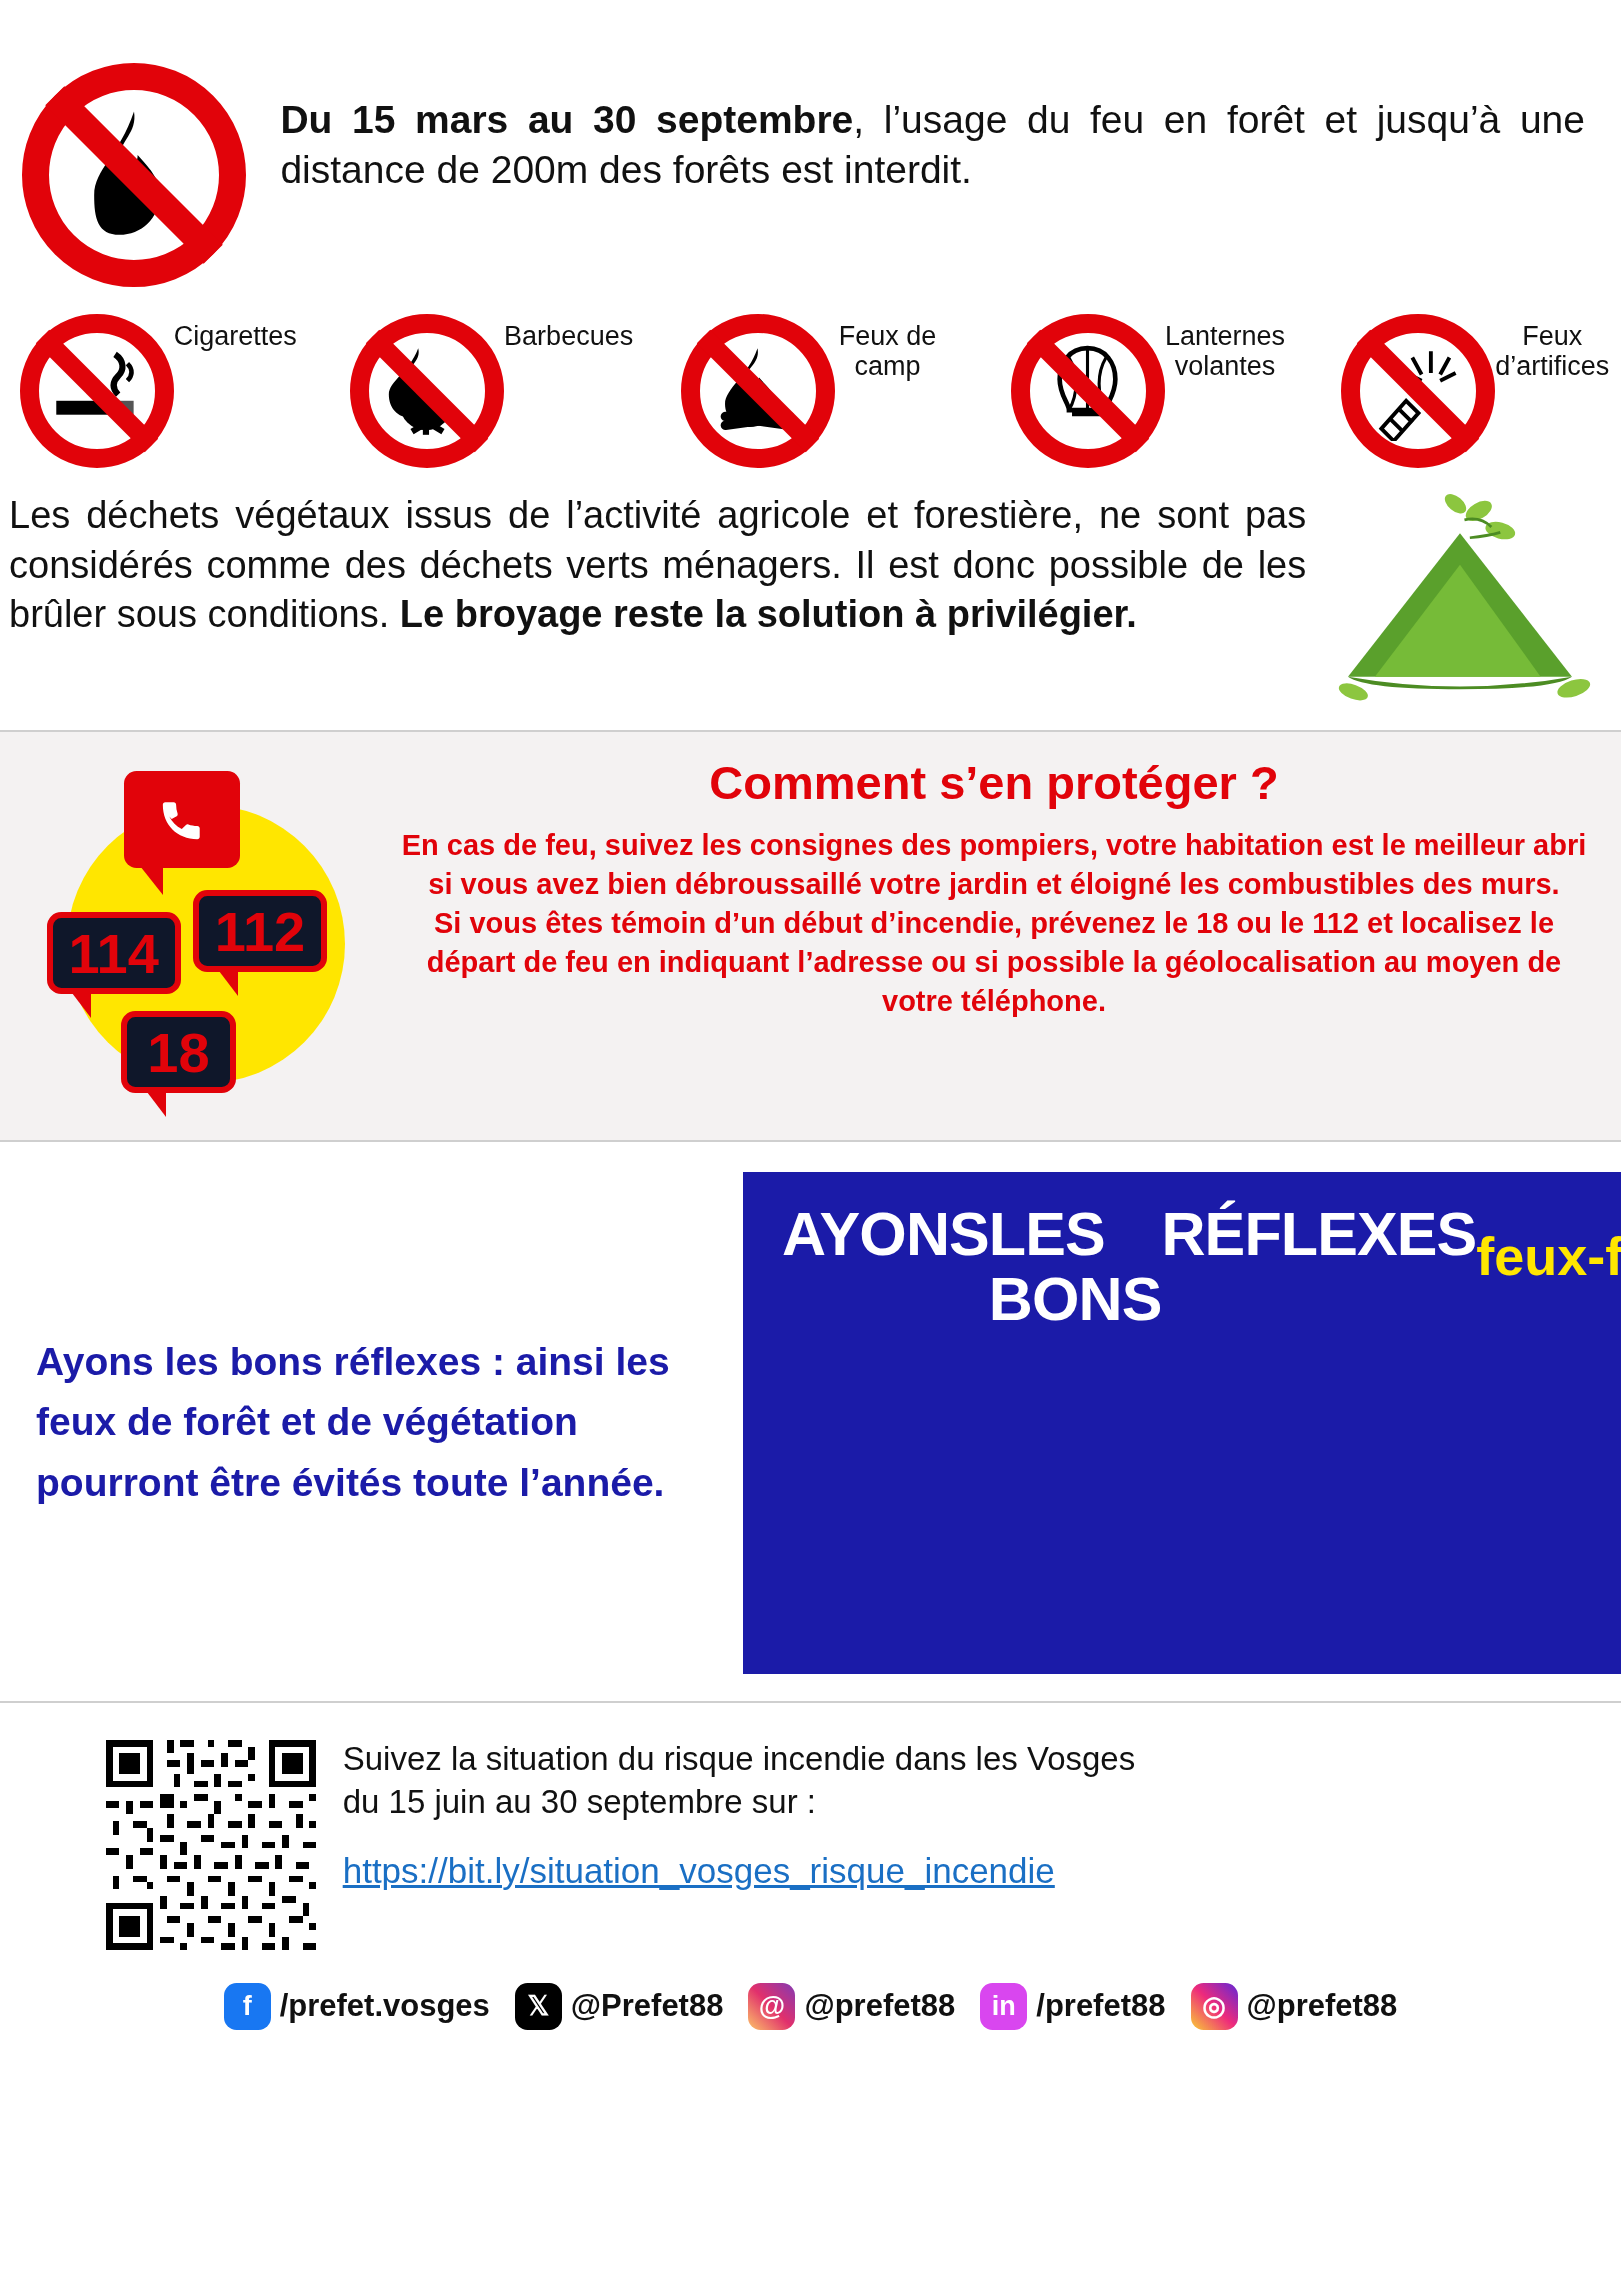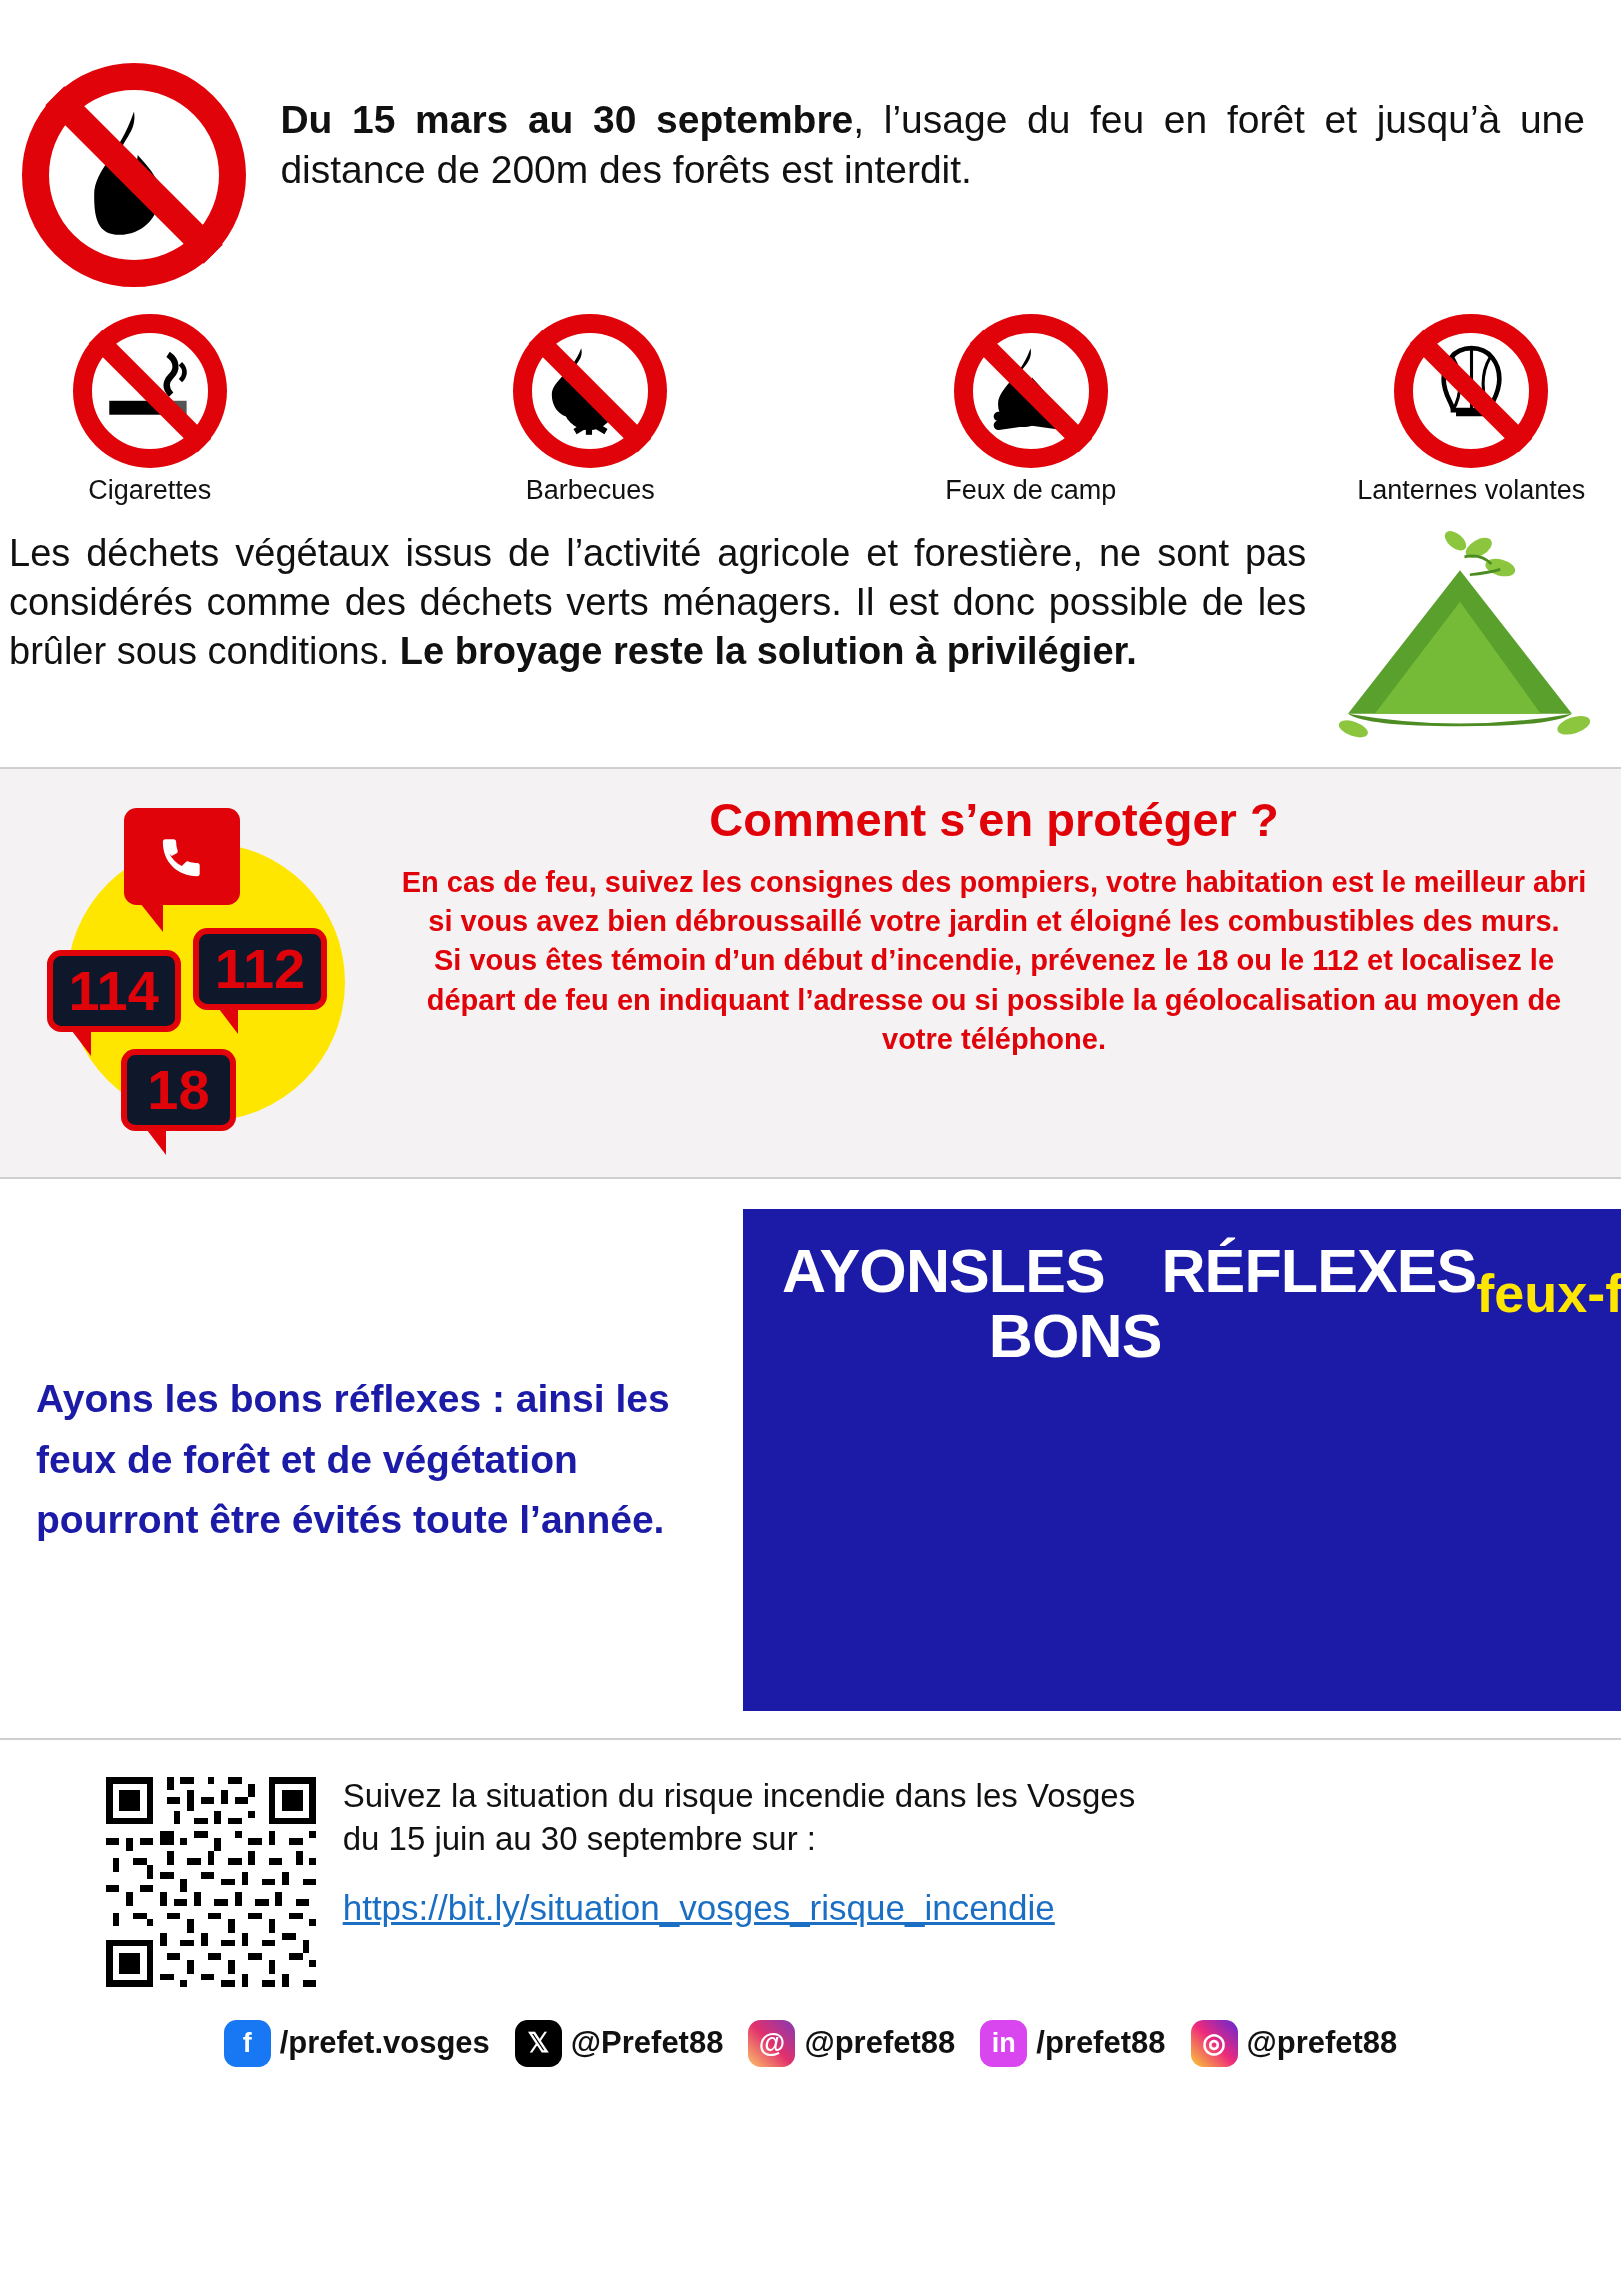--- a/index.html
+++ b/index.html
@@ -63,22 +63,22 @@
   
   .icon-strip {
     display: flex;
     justify-content: space-between;
     align-items: flex-start;
     padding: 27px 19.7px 0 19.7px;
   }
   .icon-cell {
     width: 260px;
     display: flex;
-    flex-direction: column;
-    align-items: center;
+    flex-direction: row;
+    align-items: flex-start;
   }
   .small-sign .ring { width: 154px; height: 154px; border-width: 19px; }
   .small-sign .slash { width: 154px; height: 19px; transform: translate(-50%,-50%) rotate(45deg); }
   .icon-label {
     margin-top: 7.2px;
     font-size: 27px;
     line-height: 1.12;
     text-align: center;
     color: #111;
   }
@@ -363,20 +363,39 @@
           <rect x="22" y="44" width="20" height="4" fill="#000"></rect>
           <path d="M32 36c2-4-2-6 0-9 3 3 4 5 4 7a4 4 0 0 1-8 0c0-1 1-2 2-3z" fill="#000"></path>
         </svg>
       </div>
         </div>
       <div class="slash"></div>
     </div>
     <div class="icon-label">Lanternes volantes</div>
   </div>
 
+  <div class="icon-cell">
+    <div class="nosign small-sign">
+      <div class="ring">
+          <div class="glyph">
+        <svg width="99" height="99" viewBox="0 0 64 64" aria-hidden="true">
+          <g stroke="#000" stroke-width="2.5">
+            <path d="M40 6v14M28 10l6 11M52 10l-6 11M24 20l10 5M56 20l-10 5"></path>
+          </g>
+          <g fill="none" stroke="#000" stroke-width="2.5">
+            <path d="M8 56l16-18 8 8-16 18z"></path>
+            <path d="M14 50l8 8M20 44l8 8"></path>
+          </g>
+        </svg>
+      </div>
+        </div>
+      <div class="slash"></div>
+    </div>
+    <div class="icon-label">Feux d’artifices</div>
+  </div>
 </div>
 
 <div class="waste-block">
   <div class="waste-text">
     <span>Les déchets végétaux issus de l’activité agricole et forestière, ne sont pas considérés comme des déchets verts ménagers. Il est donc possible de les brûler sous conditions. </span><b>Le broyage reste la solution à privilégier.</b>
   </div>
   <div class="waste-img">
     <svg width="287" height="224" viewBox="0 0 320 250" aria-hidden="true">
       <path d="M40 215 L165 55 L290 215 Z" fill="#5aa02c"></path>
       <path d="M70 215 L165 90 L255 215 Z" fill="#76bb38"></path>

